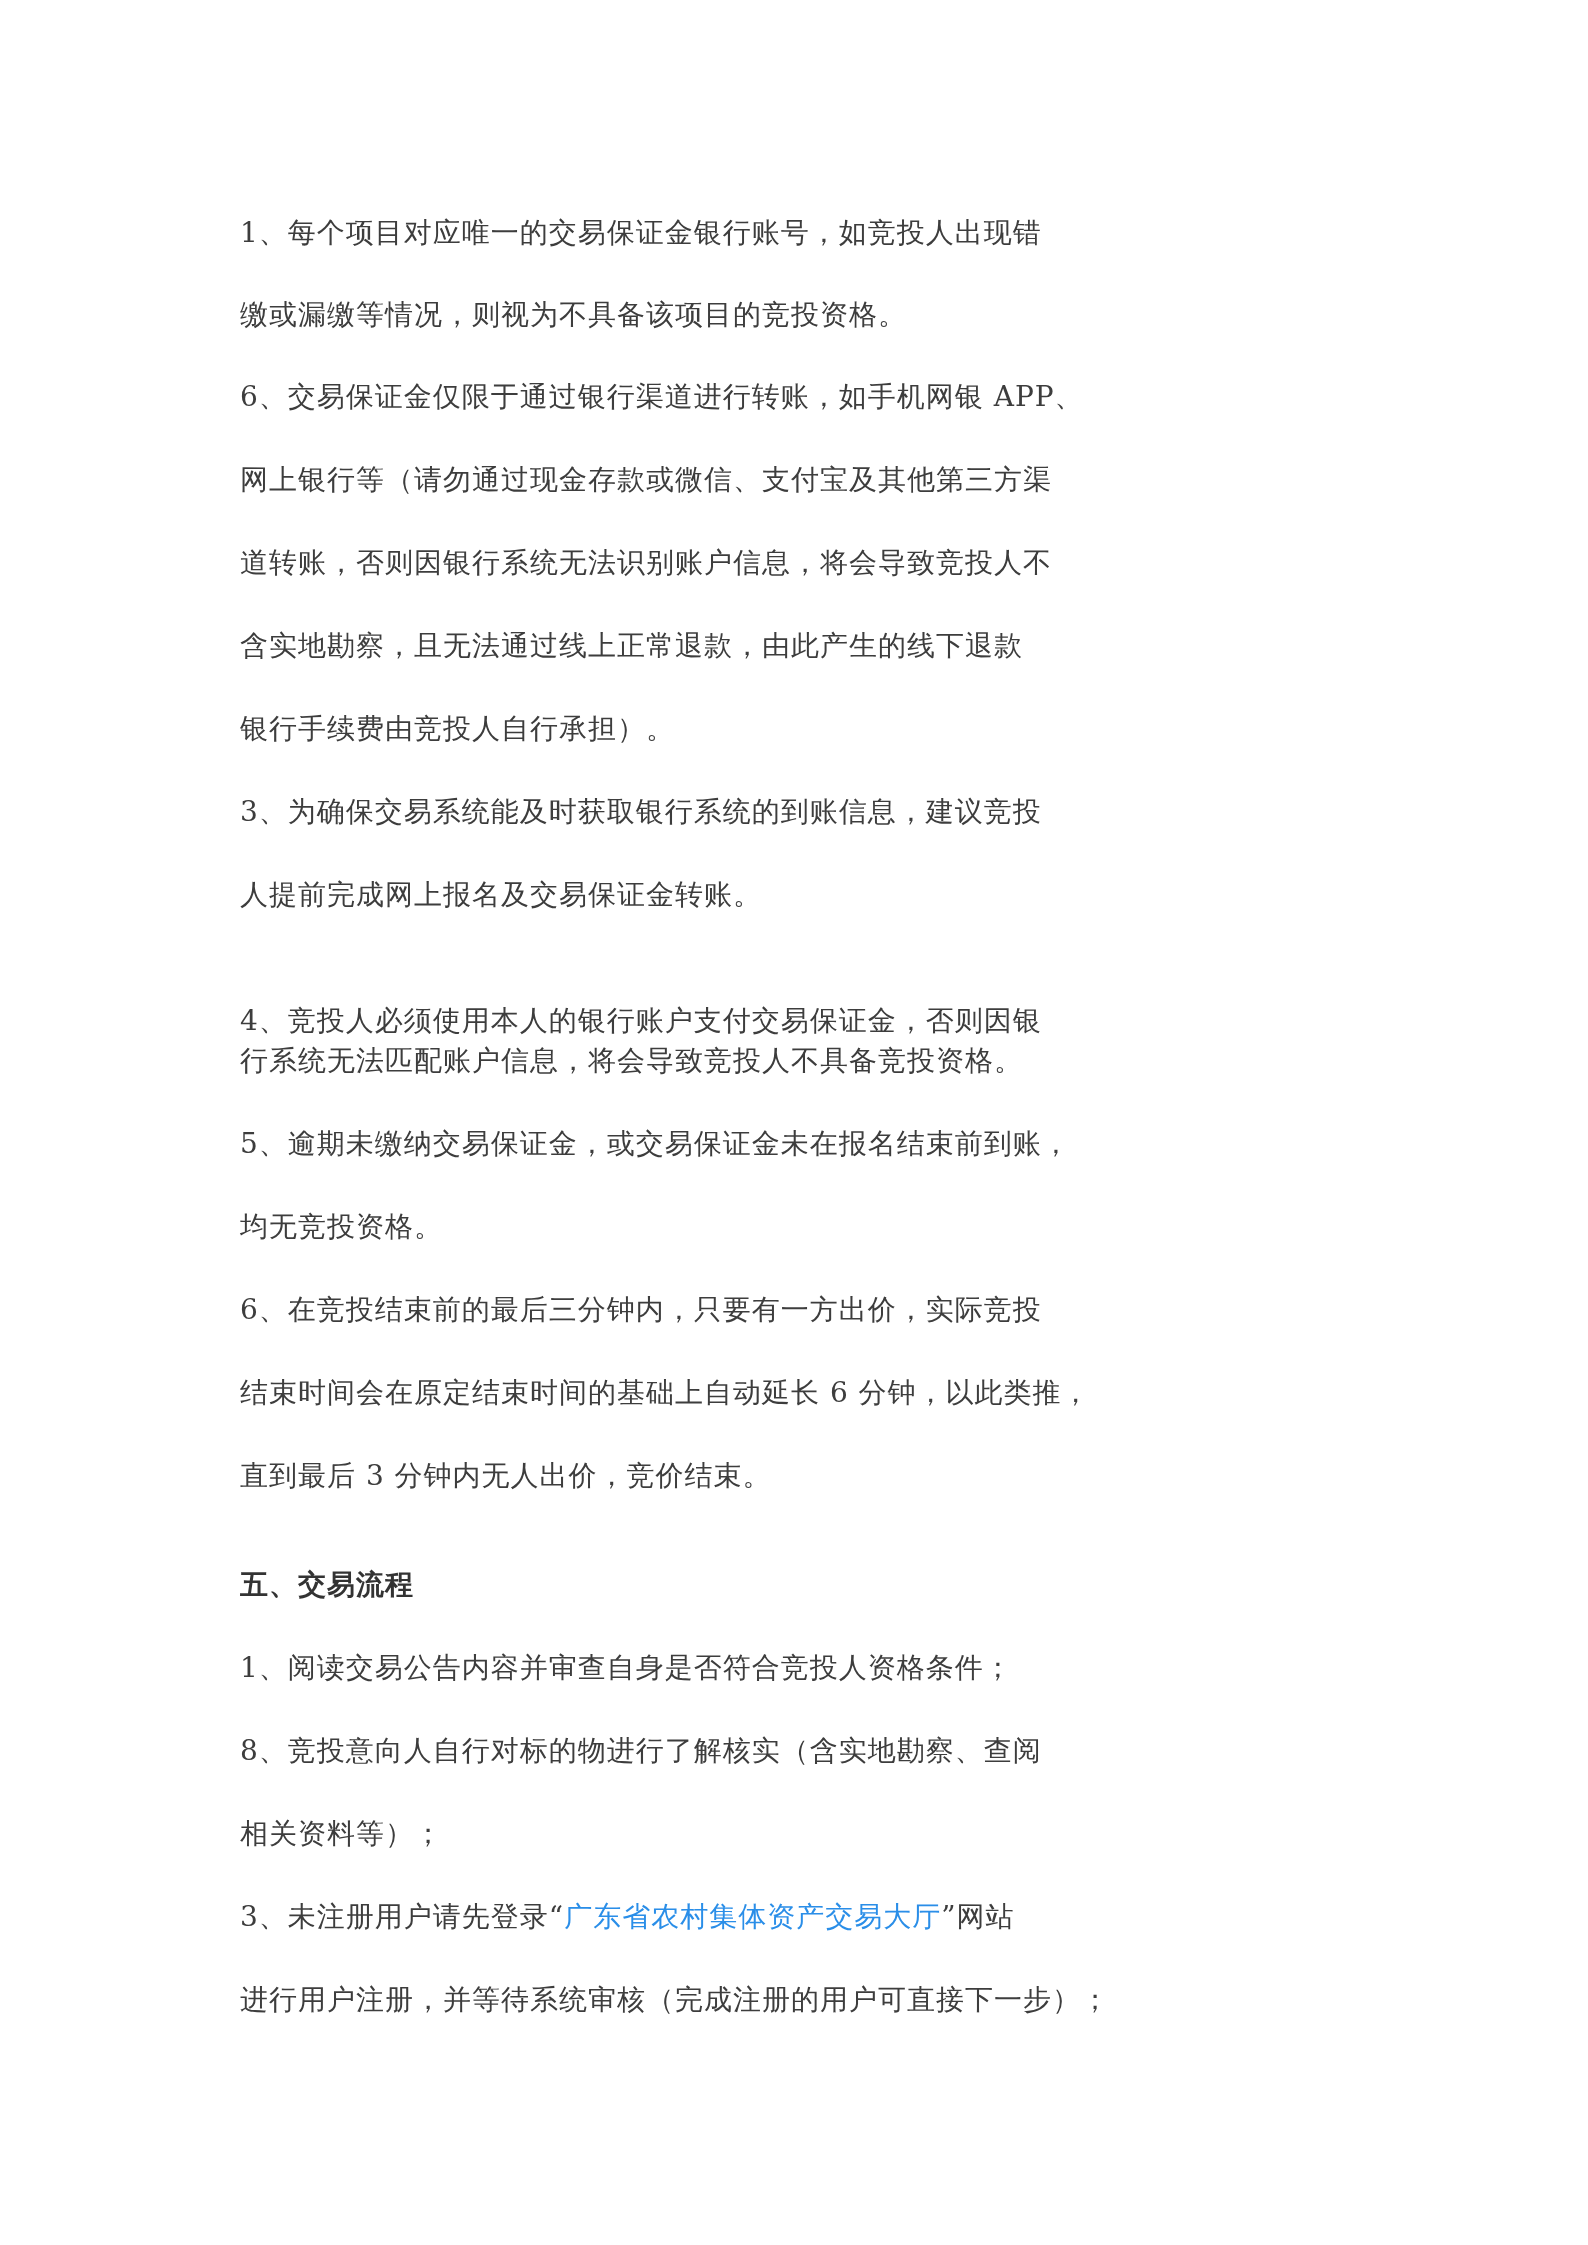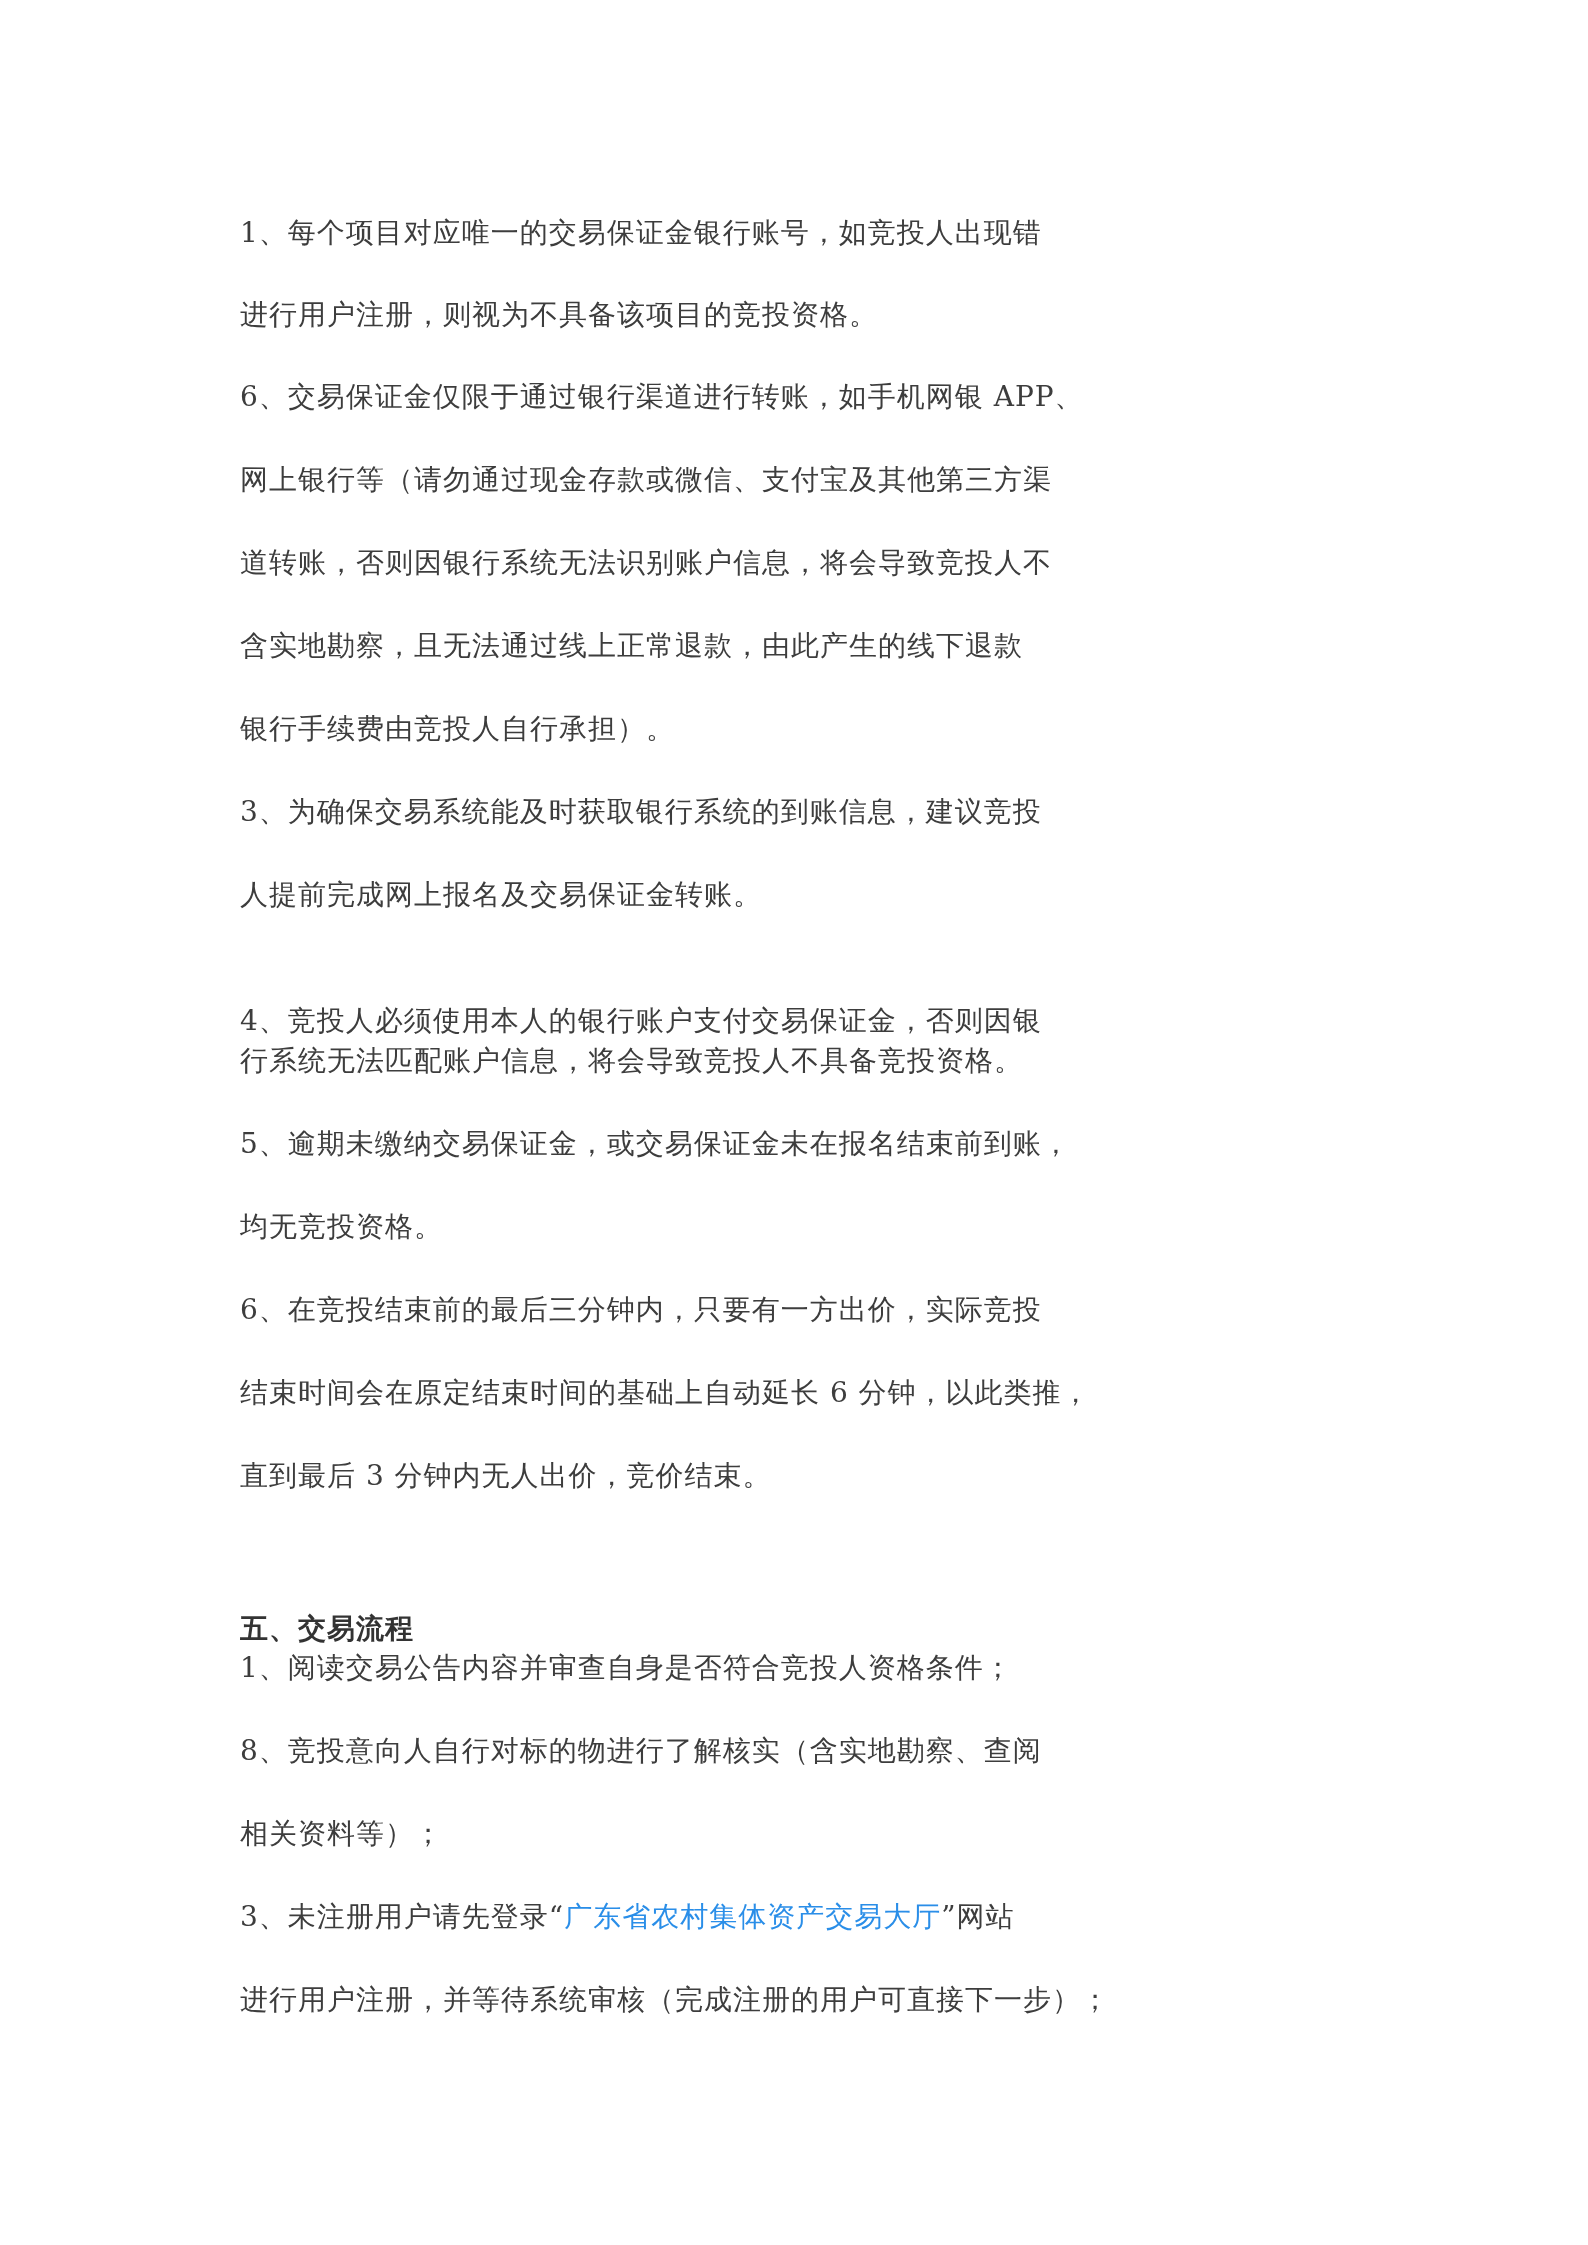--- a/index.html
+++ b/index.html
@@ -37,42 +37,42 @@
     .link {
       color: #2a8ee8;
     }
   </style>
 </head>
 <body>
 
 <div class="page">
 
   <div class="line" style="top:208px">1、每个项目对应唯一的交易保证金银行账号，如竞投人出现错</div>
-  <div class="line" style="top:290px">进行用户注册，则视为不具备该项目的竞投资格。</div>
+  <div class="line" style="top:290px">缴或漏缴等情况，则视为不具备该项目的竞投资格。</div>
 
   <div class="line" style="top:372px">6、交易保证金仅限于通过银行渠道进行转账，如手机网银 APP、</div>
   <div class="line" style="top:455px">网上银行等（请勿通过现金存款或微信、支付宝及其他第三方渠</div>
   <div class="line" style="top:538px">道转账，否则因银行系统无法识别账户信息，将会导致竞投人不</div>
   <div class="line" style="top:621px">含实地勘察，且无法通过线上正常退款，由此产生的线下退款</div>
   <div class="line" style="top:704px">银行手续费由竞投人自行承担）。</div>
 
   <div class="line" style="top:787px">3、为确保交易系统能及时获取银行系统的到账信息，建议竞投</div>
   <div class="line" style="top:870px">人提前完成网上报名及交易保证金转账。</div>
 
   <div class="line" style="top:996px">4、竞投人必须使用本人的银行账户支付交易保证金，否则因银</div>
   <div class="line" style="top:1036px">行系统无法匹配账户信息，将会导致竞投人不具备竞投资格。</div>
 
   <div class="line" style="top:1119px">5、逾期未缴纳交易保证金，或交易保证金未在报名结束前到账，</div>
   <div class="line" style="top:1202px">均无竞投资格。</div>
 
   <div class="line" style="top:1285px">6、在竞投结束前的最后三分钟内，只要有一方出价，实际竞投</div>
   <div class="line" style="top:1368px">结束时间会在原定结束时间的基础上自动延长 6 分钟，以此类推，</div>
   <div class="line" style="top:1451px">直到最后 3 分钟内无人出价，竞价结束。</div>
 
-  <div class="line heading" style="top:1604px">五、交易流程</div>
+  <div class="line heading" style="top:1560px">五、交易流程</div>
 
   <div class="line" style="top:1643px">1、阅读交易公告内容并审查自身是否符合竞投人资格条件；</div>
 
   <div class="line" style="top:1726px">8、竞投意向人自行对标的物进行了解核实（含实地勘察、查阅</div>
   <div class="line" style="top:1809px">相关资料等）；</div>
 
   <div class="line" style="top:1892px">
     <span>3、未注册用户请先登录“</span><span class="link">广东省农村集体资产交易大厅</span><span>”网站</span>
   </div>
   <div class="line" style="top:1975px">进行用户注册，并等待系统审核（完成注册的用户可直接下一步）；</div>

